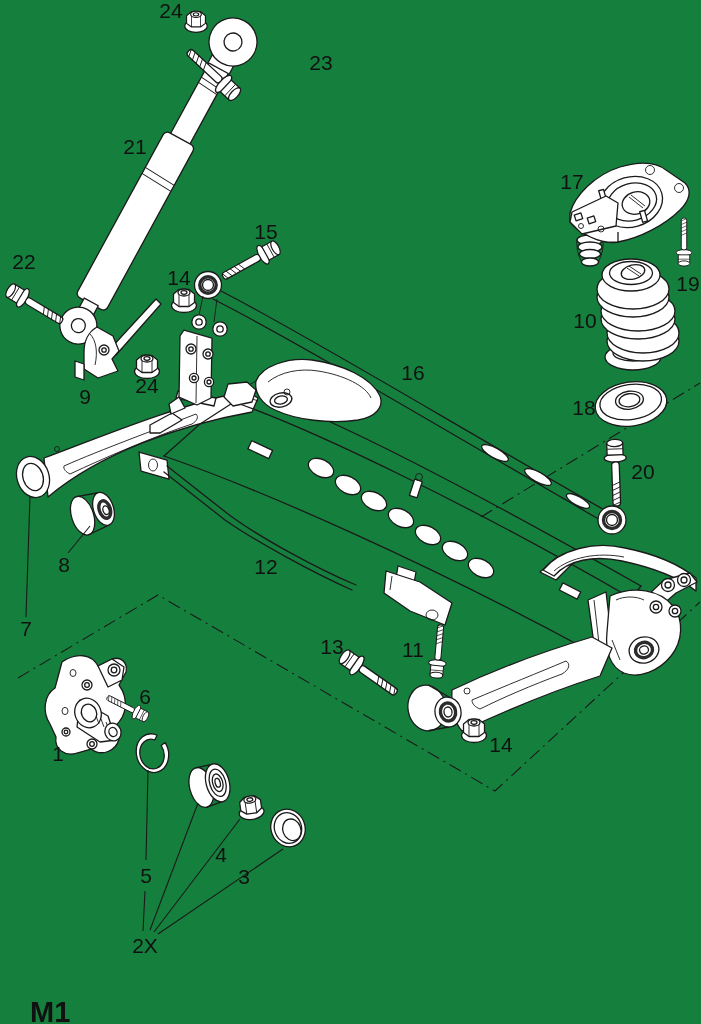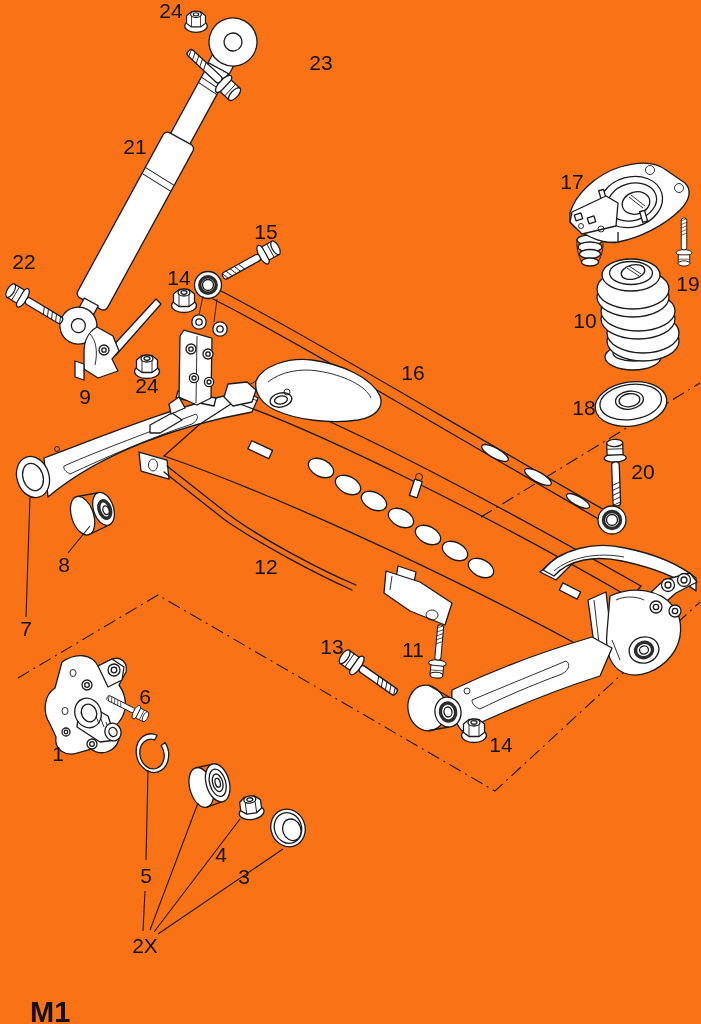--- a/index.html
+++ b/index.html
@@ -1,16 +1,16 @@
 <!DOCTYPE html>
 <html><head>
 <meta charset="utf-8">
 <style>
   html,body{margin:0;padding:0;background:#ffffff;}
-  .stage{width:701px;height:1024px;position:relative;background:#f97316;overflow:hidden;}
+  .stage{width:701px;height:1024px;position:relative;background:#15803d;overflow:hidden;}
   svg{display:block}
   .p{fill:#ffffff;stroke:#1a1a1a;stroke-width:1.3;stroke-linejoin:round;}
   .ln{fill:none;stroke:#1a1a1a;stroke-width:1.3;stroke-linejoin:round;stroke-linecap:round;}
   .fn{fill:none;stroke:#1a1a1a;stroke-width:0.9;stroke-linejoin:round;}
   .dk{fill:none;stroke:#2b2b2b;stroke-width:3.4;}
   .chain{fill:none;stroke:#1a1a1a;stroke-width:1.1;stroke-dasharray:13 5 2 5;}
   .leader{fill:none;stroke:#1a1a1a;stroke-width:1.1;}
   .lbl{font-family:"Liberation Sans","DejaVu Sans",sans-serif;font-size:21px;fill:#111;text-anchor:middle;}
   .sheet{font-family:"Liberation Sans","DejaVu Sans",sans-serif;font-size:29px;font-weight:bold;fill:#111;}
 </style>

